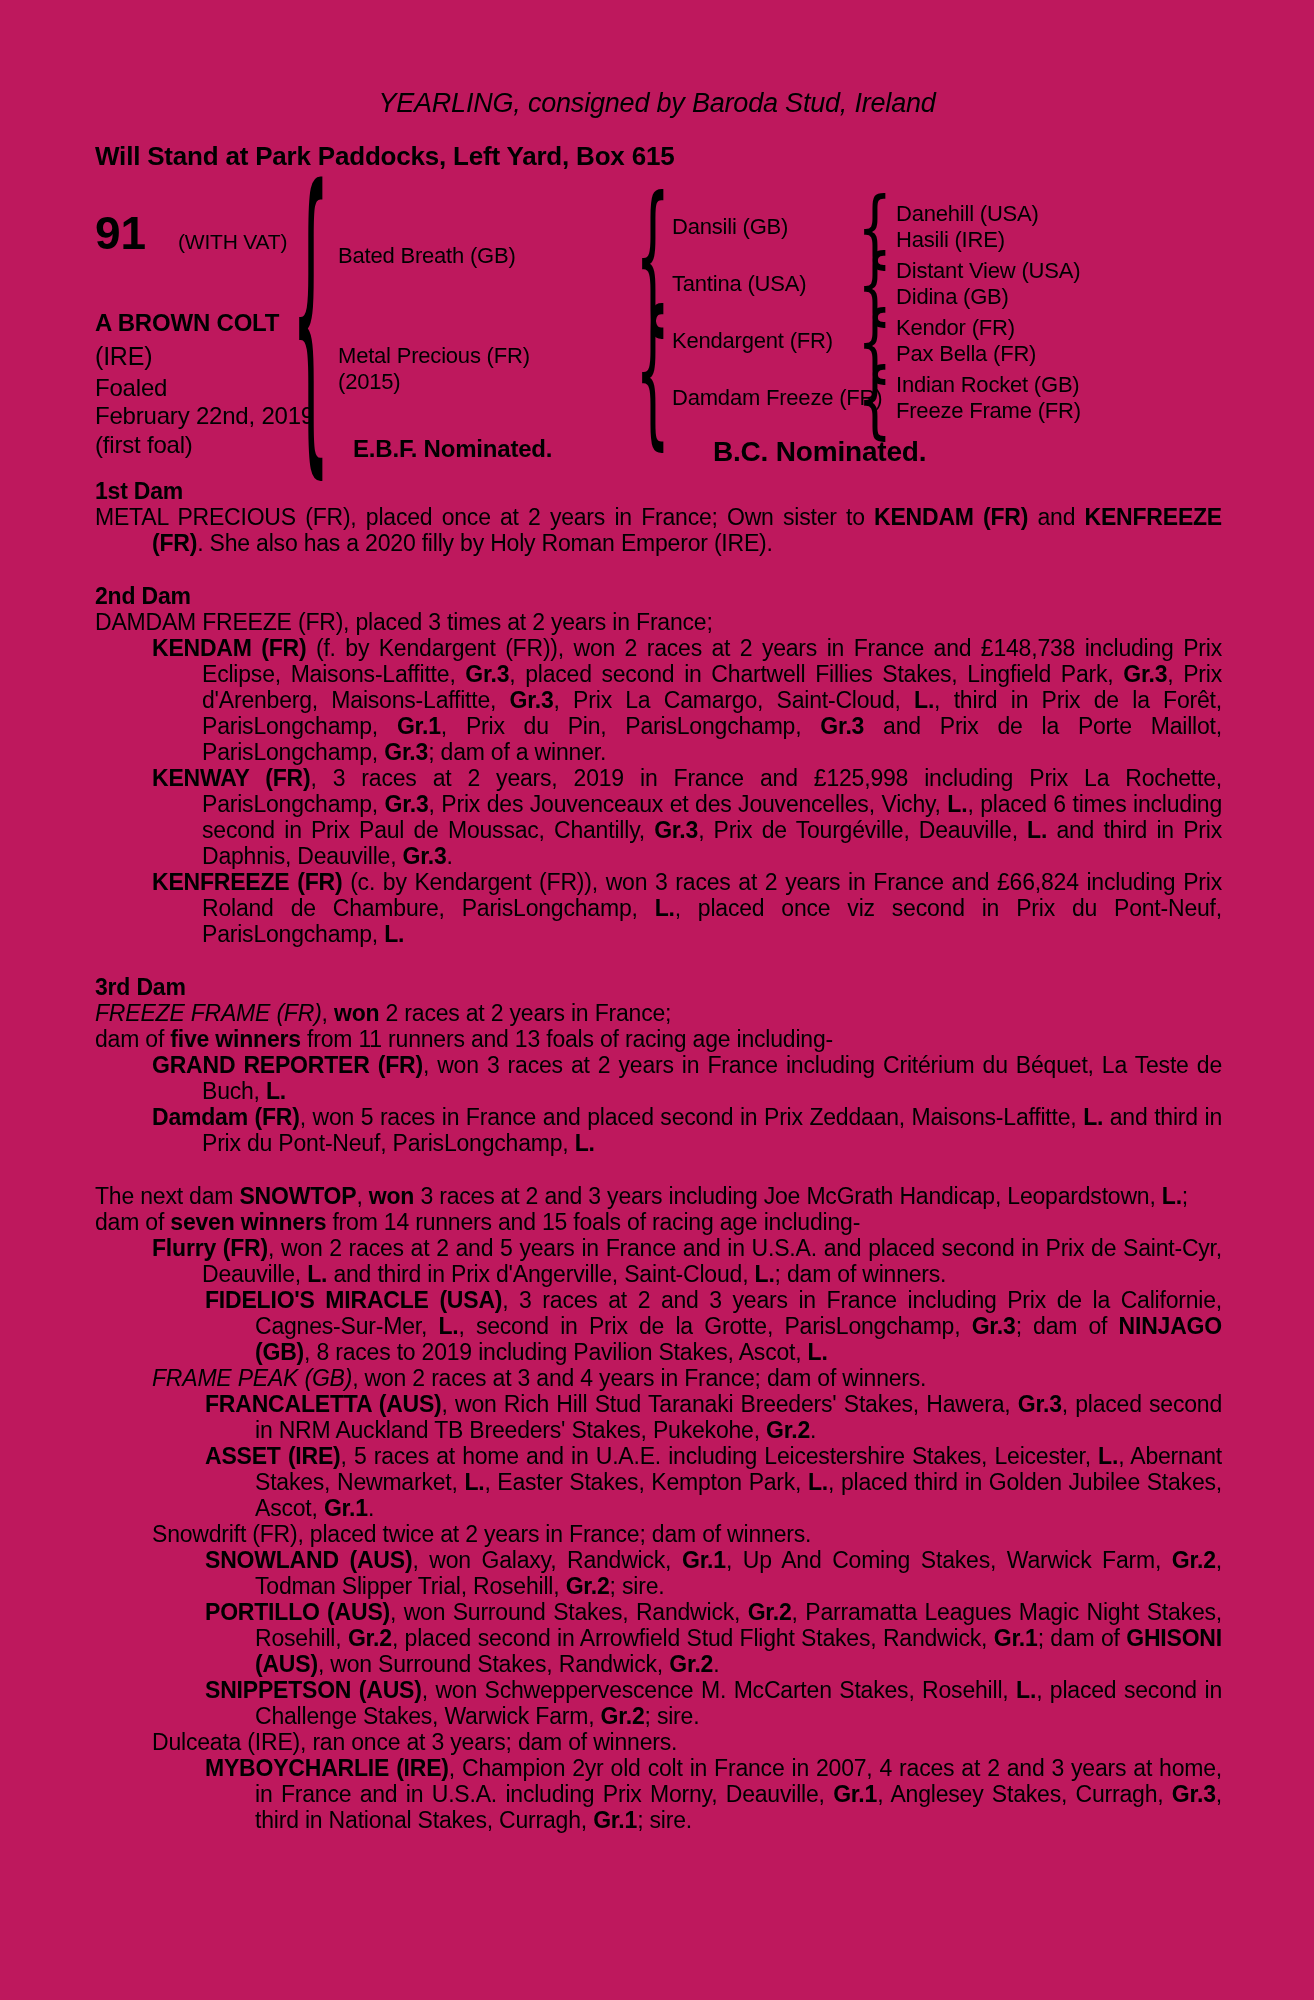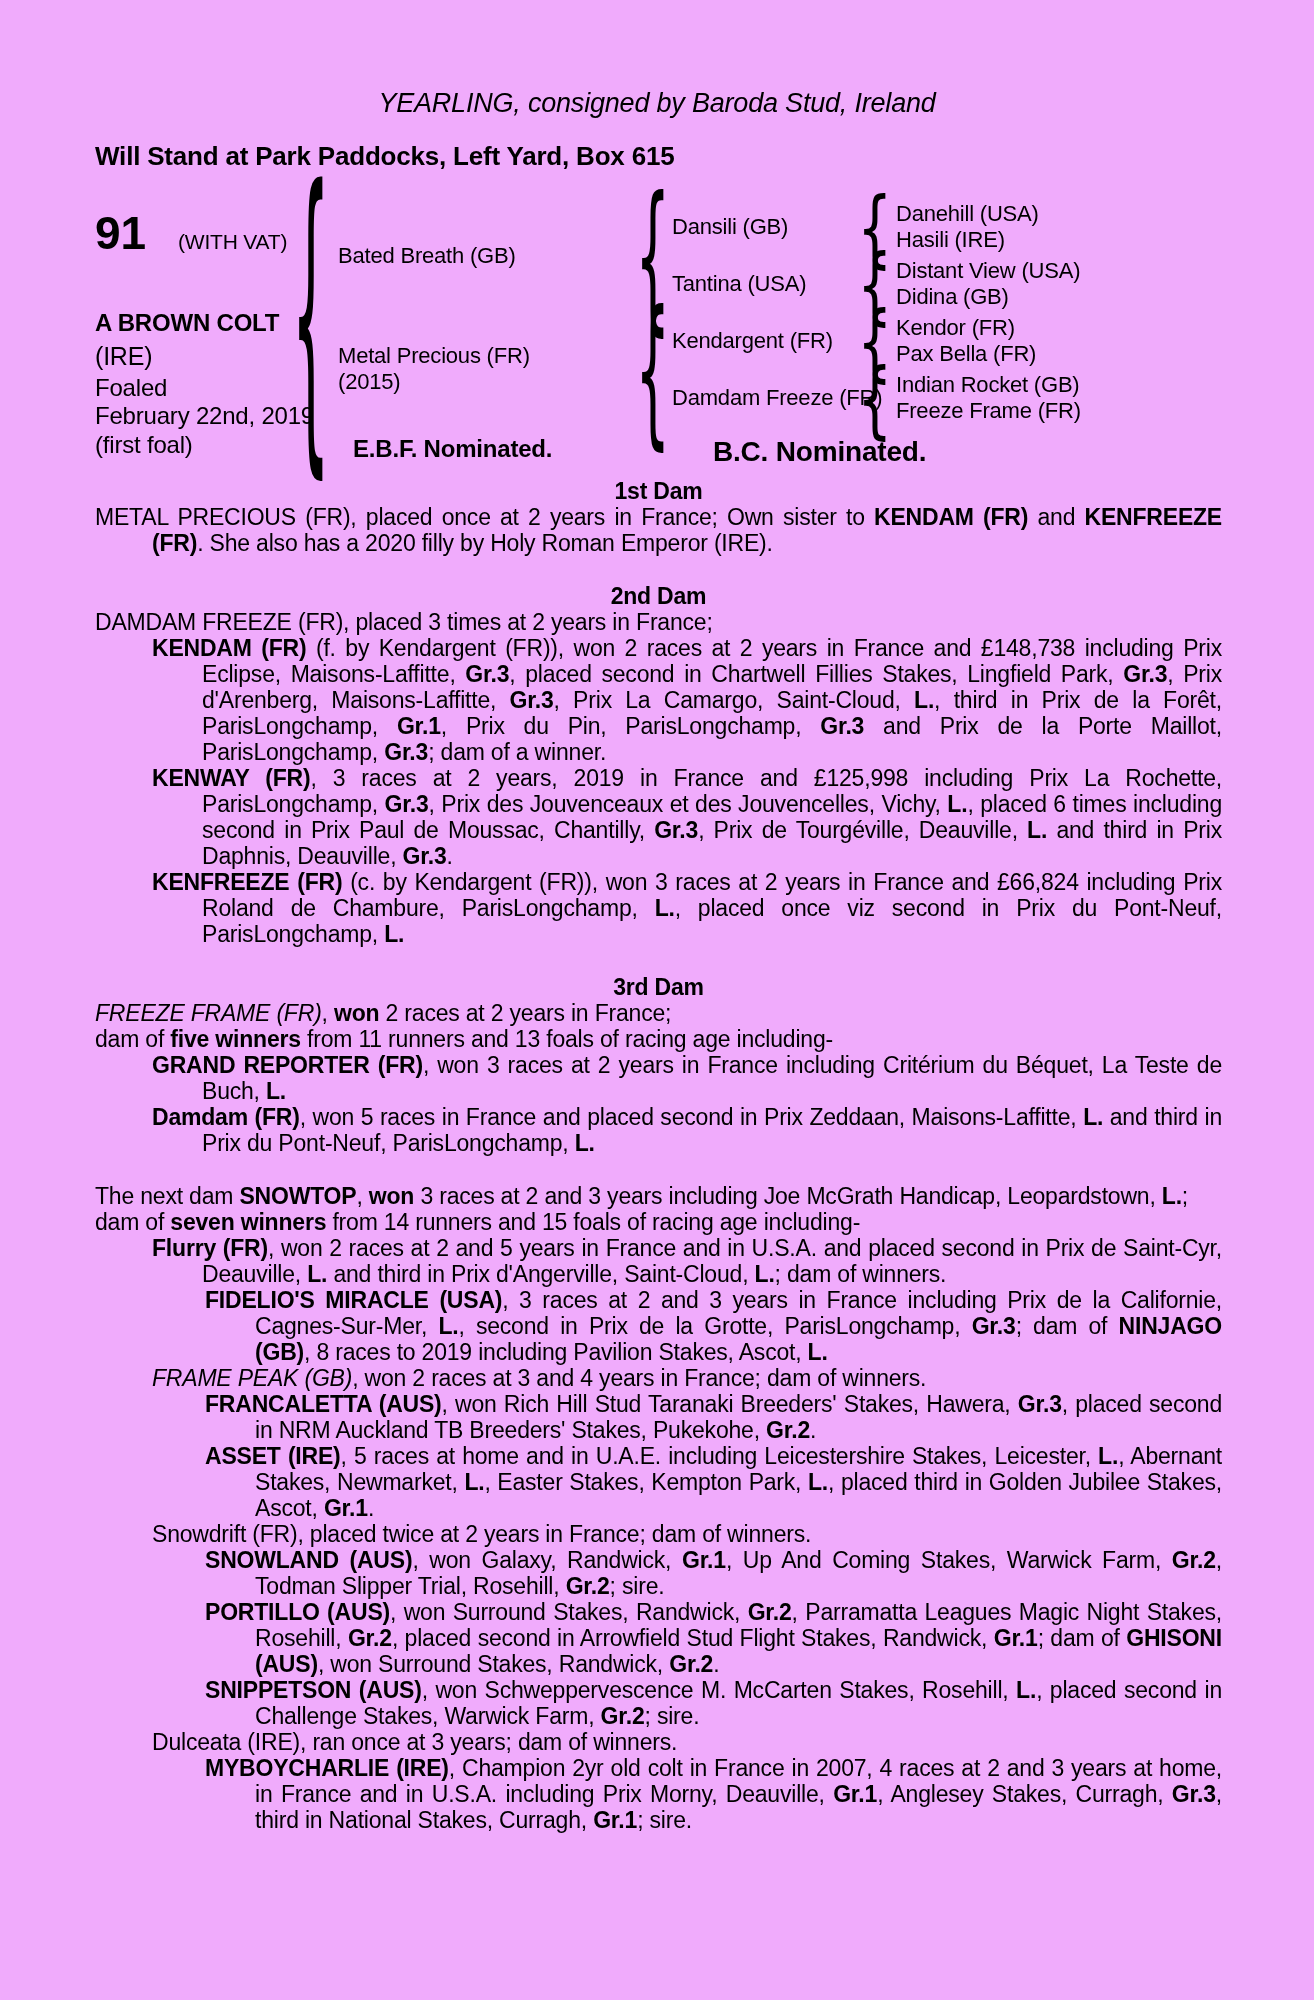--- a/index.html
+++ b/index.html
@@ -1,17 +1,17 @@
 <!DOCTYPE html>
 <html><head>
 <meta charset="utf-8">
 <style>
   html,body { margin:0; padding:0; background:#fff; }
   .sheet {
-    position:relative; width:1314px; height:2000px; background:#f0abfc;
+    position:relative; width:1314px; height:2000px; background:#be185d;
     color:#000; font-family:"Liberation Sans","DejaVu Sans",sans-serif;
     letter-spacing:-0.2px; overflow:hidden;
   }
   .abs { position:absolute; white-space:nowrap; line-height:1.12; }
   .title-line { top:88px; left:0; width:1314px; text-align:center; font-style:italic; font-size:27px; white-space:nowrap; position:absolute; }
   .stand-line { top:142px; left:95px; font-weight:bold; font-size:26px; }
   
   .pedigree { position:absolute; top:190px; left:0; width:1040px; height:282px; }
   .lot-number { left:95px; top:18px; font-size:46px; font-weight:bold; }
   .vat-note { left:178px; top:40px; font-size:21px; }
@@ -42,21 +42,21 @@
   .bb-mid0 .brace-glyph, .bb-mid1 .brace-glyph { transform:scale(0.55,1.62); }
   .bb-s0 { left:862px; top:7px;   width:26px; height:62px; }
   .bb-s1 { left:862px; top:64px;  width:26px; height:62px; }
   .bb-s2 { left:862px; top:121px; width:26px; height:62px; }
   .bb-s3 { left:862px; top:178px; width:26px; height:62px; }
   .bb-s0 .brace-glyph,.bb-s1 .brace-glyph,.bb-s2 .brace-glyph,.bb-s3 .brace-glyph { transform:scale(0.55,0.84); }
   .ebf-note { left:353px; top:246px; font-size:24px; font-weight:bold; }
   .bc-note  { left:713px; top:246px; font-size:28px; font-weight:bold; }
   
   .copy { position:absolute; top:478px; left:95px; width:1127px; font-size:23px; line-height:26px; text-align:justify; }
-  .copy h3 { margin:0; font-size:23px; font-weight:bold; text-align:center; }
+  .copy h3 { margin:0; font-size:23px; font-weight:bold; text-align:left; }
   .copy p { margin:0; }
   .sec { margin-top:27px; }
   .lv0 { padding-left:57px;  text-indent:-57px; }
   .lv1 { padding-left:107px; text-indent:-50px; }
   .lv2 { padding-left:160px; text-indent:-50px; }
 </style>
 </head>
 <body>
 
 <div class="sheet">

